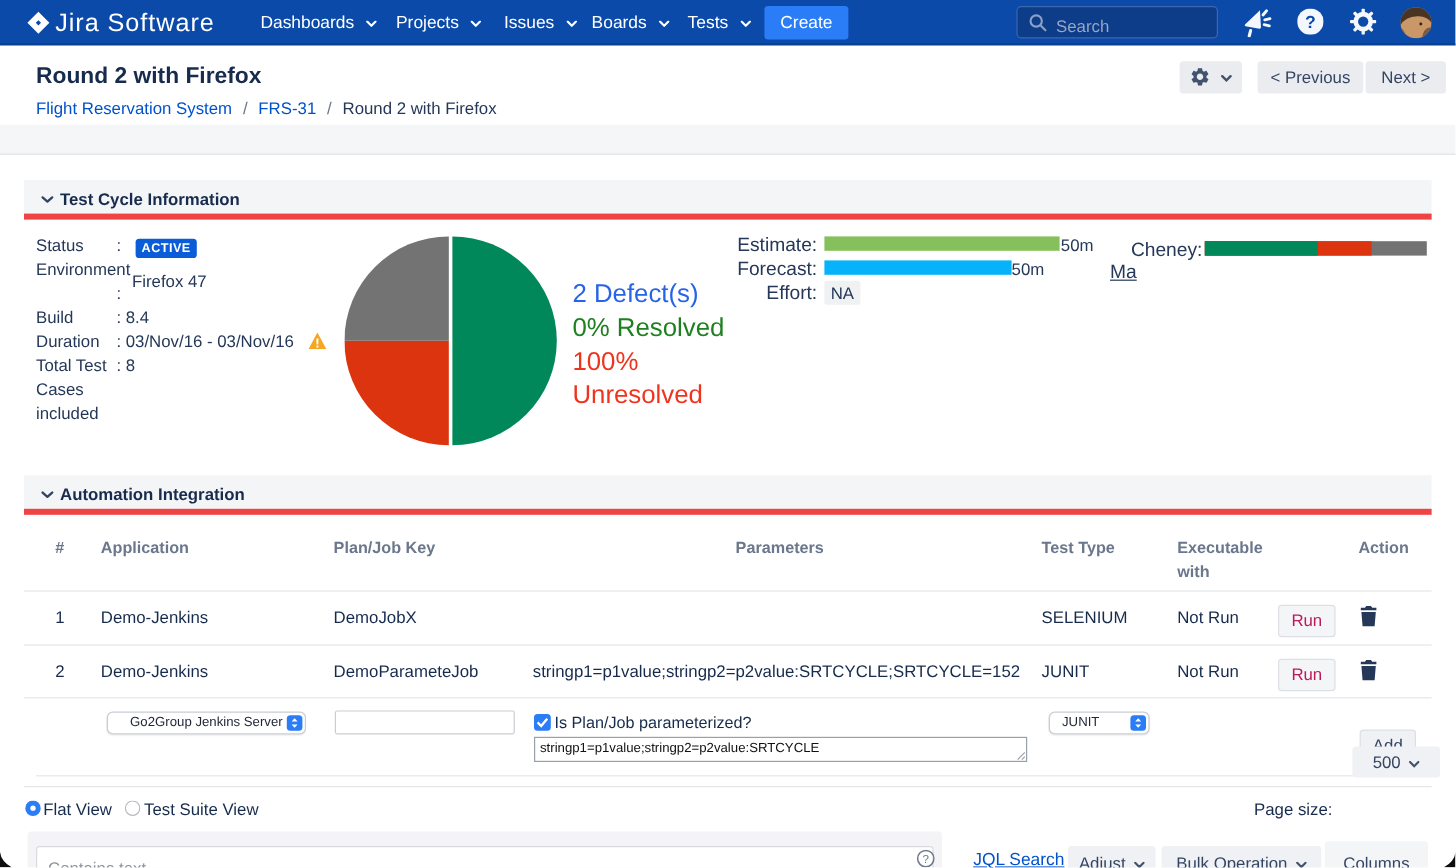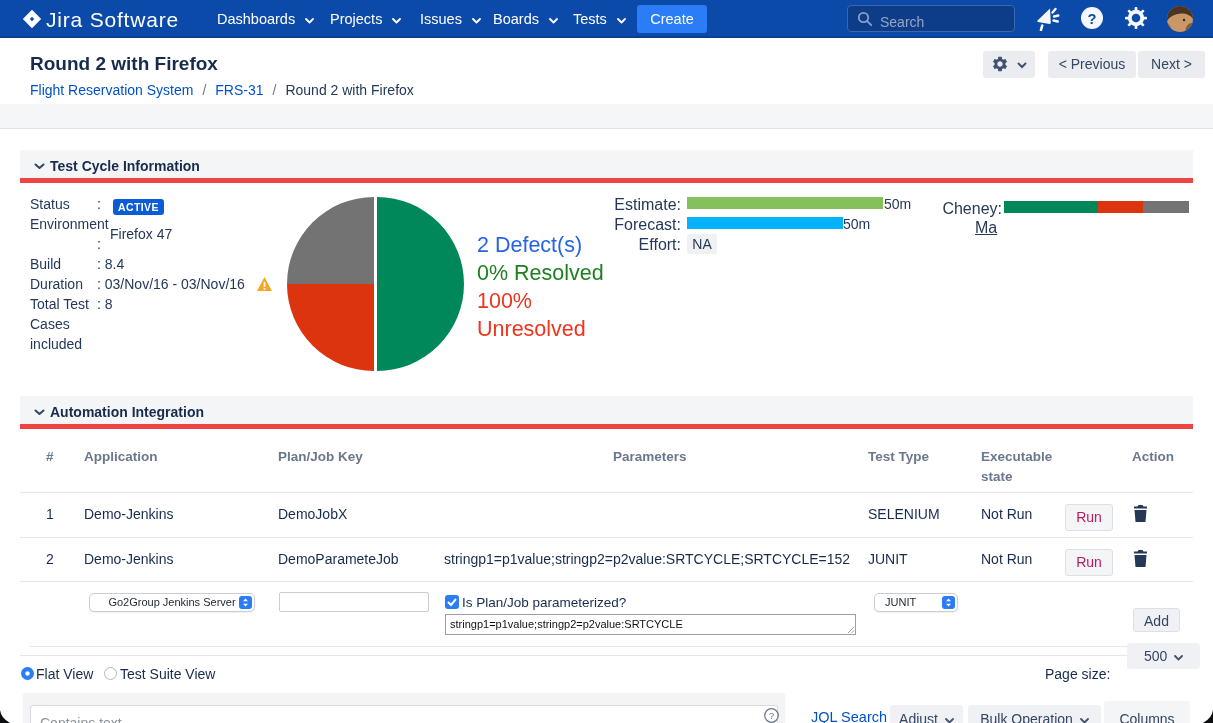--- a/index.html
+++ b/index.html
@@ -177,35 +177,35 @@
   <div class="estlabel" style="left:580px; top:196px; width:101px;">Estimate:</div>
   <div class="abs" style="left:687px; top:197px; width:196px; height:12px; background:#86c05c;"></div>
   <div class="fval" style="left:884px; top:196px;">50m</div>
   <div class="estlabel" style="left:580px; top:216px; width:101px;">Forecast:</div>
   <div class="abs" style="left:687px; top:217px; width:156px; height:12px; background:#06b3fb;"></div>
   <div class="fval" style="left:843px; top:216px;">50m</div>
   <div class="estlabel" style="left:580px; top:236px; width:101px;">Effort:</div>
   <div class="abs" style="left:687px; top:234px; width:30px; height:20px; background:#f0f1f3; border-radius:2px; font-size:14px; color:#253858; text-align:center; line-height:20px;">NA</div>
 
   <div class="estlabel" style="left:900px; top:200px; width:102px;">Cheney:</div>
-  <div class="estlabel" style="left:975px; top:219px; width:42px; text-align:left;text-decoration:underline;">Ma</div>
+  <div class="estlabel" style="left:925px; top:219px; width:42px; text-align:left;text-decoration:underline;">Ma</div>
   <div class="abs" style="left:1004px; top:201px; width:185px; height:12px; background:#737373;"></div>
   <div class="abs" style="left:1004px; top:201px; width:139px; height:12px; background:#dc340e;"></div>
   <div class="abs" style="left:1004px; top:201px; width:94px; height:12px; background:#00875a;"></div>
 
   <div class="secbar" style="top:396px;"><svg width="11" height="7" viewBox="0 0 11 7" style="margin:0 5px 1px 14px;">
         <path d="M1.5 1.5 L5.5 5 L9.5 1.5" stroke="#344563" stroke-width="2" fill="none" stroke-linecap="round" stroke-linejoin="round"></path>
       </svg>Automation Integration</div>
 
   <div class="th" style="left:46px; top:449px;">#</div>
   <div class="th" style="left:84px; top:449px;">Application</div>
   <div class="th" style="left:278px; top:449px;">Plan/Job Key</div>
   <div class="th" style="left:613px; top:449px;">Parameters</div>
   <div class="th" style="left:981px; top:449px;">Executable</div>
-  <div class="th" style="left:981px; top:469px;">state</div>
+  <div class="th" style="left:981px; top:469px;">with</div>
   <div class="th" style="left:868px; top:449px;">Test Type</div>
   <div class="th" style="left:1132px; top:449px;">Action</div>
   <div class="hr" style="top:492px;"></div>
 
   <div class="td" style="left:46px; top:506px;">1</div>
   <div class="td" style="left:84px; top:506px;">Demo-Jenkins</div>
   <div class="td" style="left:278px; top:506px;">DemoJobX</div>
   <div class="td" style="left:868px; top:506px;">SELENIUM</div>
   <div class="td" style="left:981px; top:506px;">Not Run</div>
   <div class="runbtn" style="top:504px;">Run</div>
@@ -254,21 +254,21 @@
   <svg class="abs" style="left:21px; top:667px;" width="13" height="13" viewBox="0 0 13 13">
       <circle cx="6.5" cy="6.5" r="6.5" fill="#2a7cf7"></circle>
       <circle cx="6.5" cy="6.5" r="2.2" fill="#fff"></circle>
     </svg>
   <div class="abs" style="left:36px; top:666px; font-size:14px; color:#172b4d;">Flat View</div>
   <svg class="abs" style="left:104px; top:667px;" width="13" height="13" viewBox="0 0 13 13">
       <circle cx="6.5" cy="6.5" r="6" fill="#fff" stroke="#b5b9c0" stroke-width="1"></circle>
     </svg>
   <div class="abs" style="left:120px; top:666px; font-size:14px; color:#172b4d;">Test Suite View</div>
   <div class="abs" style="left:1045px; top:666px; font-size:14px; color:#172b4d;">Page size:</div>
-  <div class="grybtn" style="left:1127px; top:643px; width:73px; height:26px; line-height:26px;">500 <svg width="9" height="6" viewBox="0 0 9 6" style="margin-left:3px;">
+  <div class="grybtn" style="left:1127px; top:622px; width:73px; height:26px; line-height:26px;">500 <svg width="9" height="6" viewBox="0 0 9 6" style="margin-left:3px;">
         <path d="M1 1 L4.5 4.5 L8 1" stroke="#42526e" stroke-width="1.8" fill="none" stroke-linecap="round"></path>
       </svg></div>
 
   <div class="abs" style="left:23px; top:693px; width:762px; height:30px; background:#f4f4f6; border-radius:3px 3px 0 0;"></div>
   <div class="abs" style="left:30px; top:705px; width:748px; height:28px; border:1px solid #d8dbdf; border-radius:3px; background:#fff;"></div>
   <div class="abs" style="left:40px; top:715px; font-size:14px; color:#8a929e;">Contains text</div>
   <svg class="abs" style="left:764px; top:708px;" width="15" height="15" viewBox="0 0 17 17">
       <circle cx="8.5" cy="8.5" r="7.7" fill="none" stroke="#6b778c" stroke-width="1.4"></circle>
       <text x="8.5" y="12.5" text-anchor="middle" font-size="11" fill="#6b778c" font-family="Liberation Sans">?</text>
     </svg>

